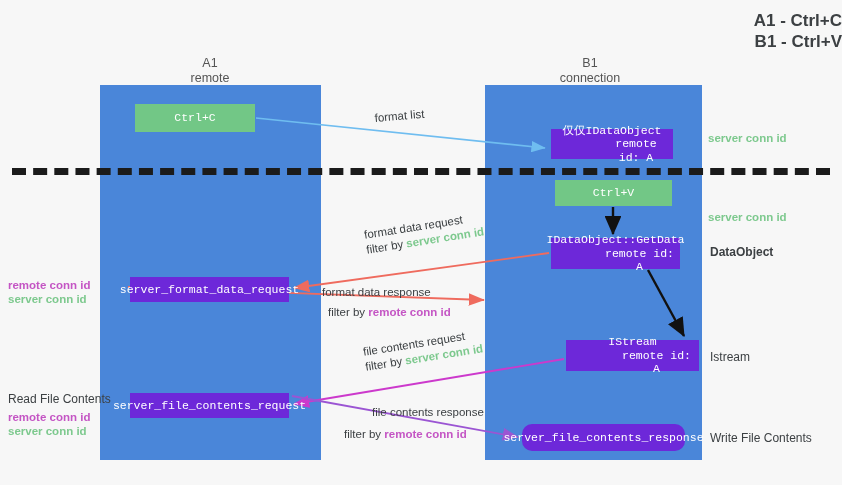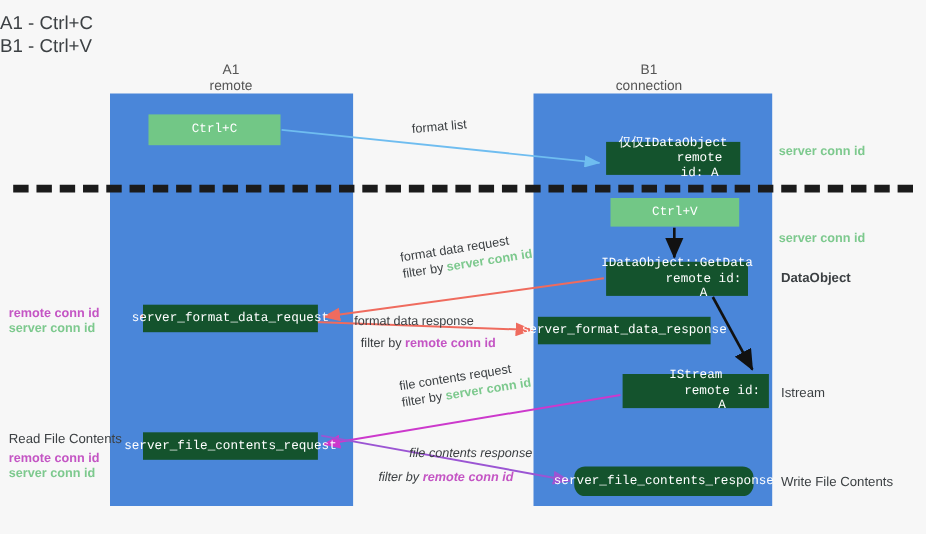--- a/index.html
+++ b/index.html
@@ -9,22 +9,22 @@
     font-family:"Liberation Sans", sans-serif;
     color:#3c4043;
     overflow:hidden;
     position:relative;
   }
   #stage{position:absolute;left:0;top:0;width:842px;height:485px;}
   .abs{position:absolute;}
 
   
   #title{
-    left:0;top:10px;width:842px;text-align:left;
-    font-size:17px;line-height:21px;color:#3c4043;
+    left:0;top:10px;width:842px;text-align:right;
+    font-size:17px;line-height:21px;color:#3c4043;font-weight:bold;
   }
 
   
   .lane-head{
     text-align:center;font-size:12.5px;line-height:15px;color:#555;
   }
   #lane-a-head{left:120px;top:56px;width:180px;}
   #lane-b-head{left:500px;top:56px;width:180px;}
 
   
@@ -41,21 +41,21 @@
   
   .box{
     box-sizing:border-box;
     display:flex;flex-direction:column;
     align-items:center;justify-content:center;
     color:#fff;text-align:center;
     font-size:11.5px;line-height:13.5px;
     padding:2px 4px;
     font-family:Liberation Mono, monospace;
   }
-  .box.orange{background:#14532d;}
+  .box.orange{background:#6d28d9;}
   .box.green{background:#72c786;}
   .box .ln2{font-size:11.5px;margin-left:48px;}
 
   #box-ctrlc{left:135px;top:104px;width:120px;height:28px;}
   #box-ctrlv{left:555px;top:180px;width:117px;height:26px;}
   #box-idataobject{left:551px;top:129px;width:122px;height:30px;}
   #box-getdata{left:551px;top:238px;width:129px;height:31px;}
   #box-istream{left:566px;top:340px;width:133px;height:31px;}
   #box-fmt-req{left:130px;top:277px;width:159px;height:25px;}
   #box-fmt-resp{left:489px;top:288px;width:157px;height:25px;}
@@ -79,21 +79,21 @@
 
   
   .edge-lbl{font-size:11.5px;line-height:15px;color:#3c4043;white-space:nowrap;}
   .edge-lbl .k{font-weight:bold;}
 
   #lbl-format-list{left:374px;top:111px;transform:rotate(-5deg);transform-origin:left top;}
 
   #lbl-fdreq{left:363px;top:228px;transform:rotate(-9deg);transform-origin:left top;}
   #lbl-fdresp{left:322px;top:285px;}
   #lbl-fcreq{left:362px;top:345px;transform:rotate(-9deg);transform-origin:left top;}
-  #lbl-fcresp{left:372px;top:405px;font-style:italic;}
+  #lbl-fcresp{left:372px;top:405px;}
 
   svg#wires{position:absolute;left:0;top:0;width:842px;height:485px;pointer-events:none;}
 </style>
 </head>
 <body>
 
 <div id="stage">
 
   <div class="abs" id="title">
     <div>A1 - Ctrl+C</div>
@@ -167,23 +167,20 @@
 
   <div class="abs box green" id="box-ctrlv">
     <span>Ctrl+V</span>
   </div>
 
   <div class="abs box orange" id="box-getdata">
     <span>IDataObject::GetData</span>
     <span class="ln2">remote id: A</span>
   </div>
 
-  <div class="abs box orange" id="box-fmt-resp">
-    <span>server_format_data_response</span>
-  </div>
 
   <div class="abs box orange" id="box-istream">
     <span>IStream</span>
     <span class="ln2">remote id: A</span>
   </div>
 
   <div class="abs box orange" id="box-file-resp">
     <span>server_file_contents_response</span>
   </div>
 

